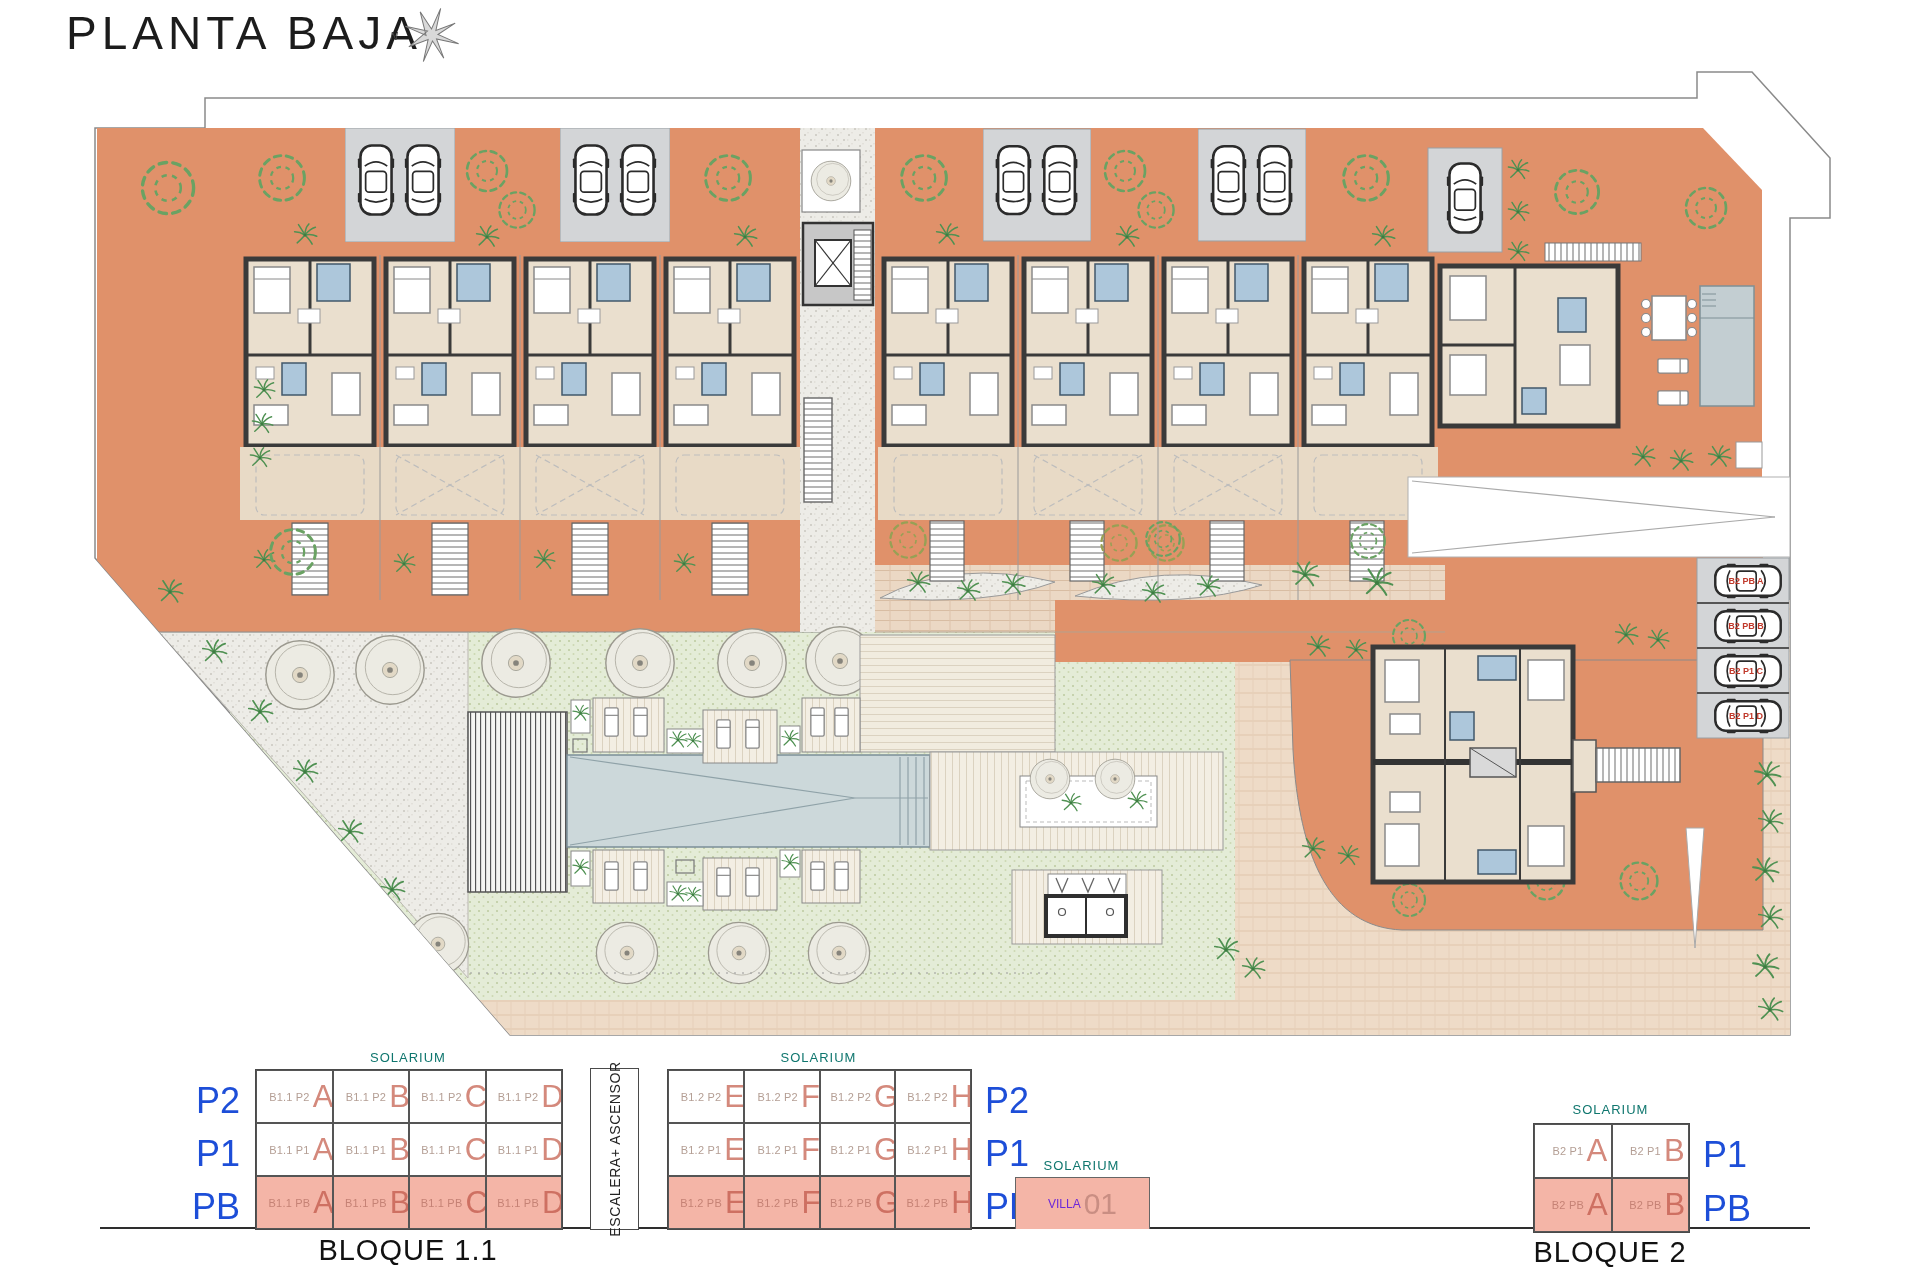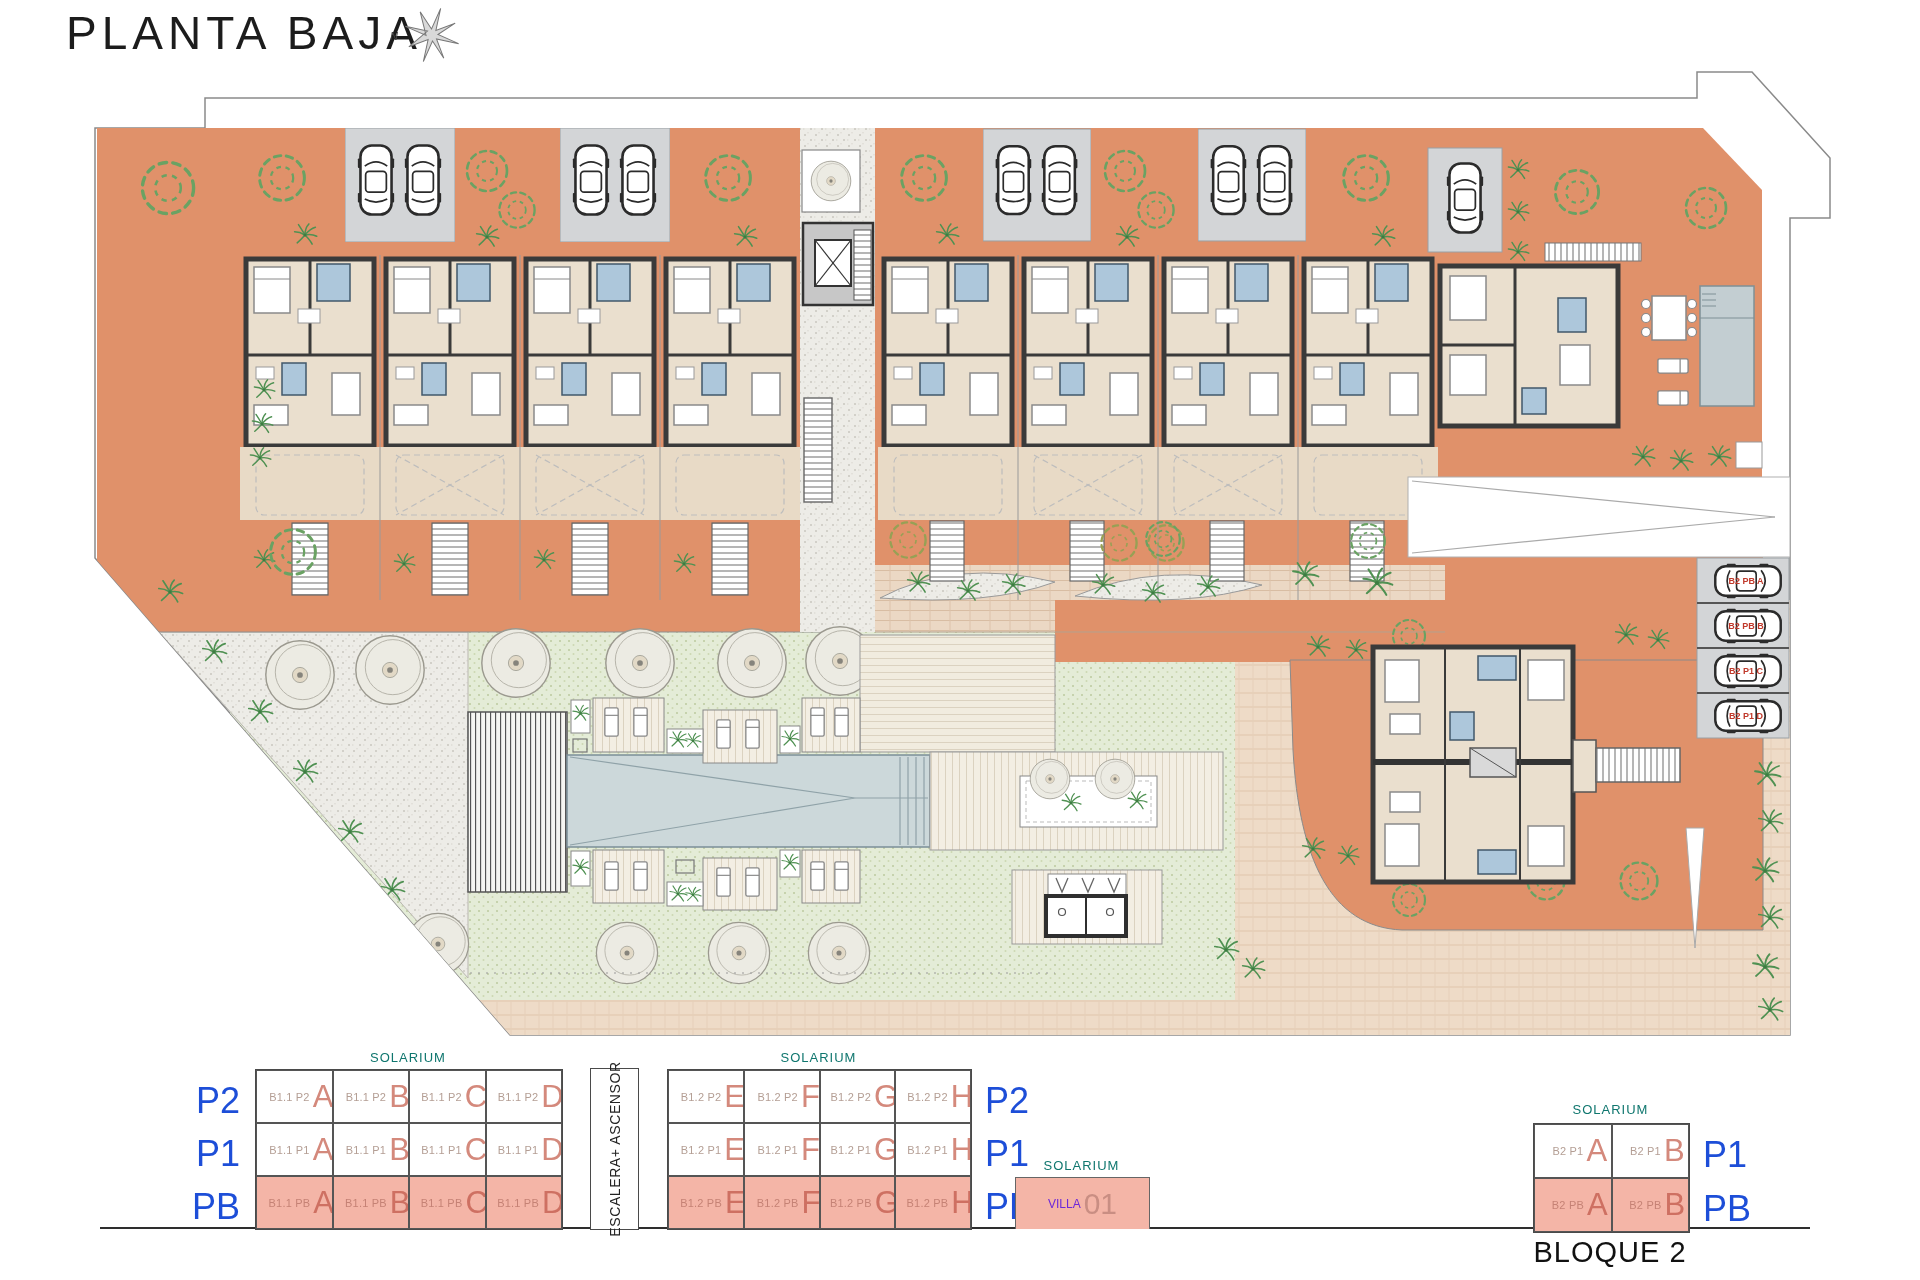--- a/index.html
+++ b/index.html
@@ -553,20 +553,21 @@
       <div class="cell">
           <span class="pfx">B1.1 PB</span>
           <span class="ltr">C</span>
         </div>
       <div class="cell">
           <span class="pfx">B1.1 PB</span>
           <span class="ltr">D</span>
         </div>
     </div>
   </div>
+  <div class="blk-name" style="left:255px;top:1234px;width:306px;">BLOQUE 1.1</div>
 
   <div class="stairbox">
     <span>ESCALERA+ ASCENSOR</span>
   </div>
 
   <div class="solarium" style="left:667px;top:1050px;width:303px;">SOLARIUM</div>
   <div class="rowlab" style="left:985px;top:1080px;width:60px;">P2</div>
   <div class="rowlab" style="left:985px;top:1133px;width:60px;">P1</div>
   <div class="rowlab" style="left:985px;top:1186px;width:60px;">PB</div>
   <div class="tbl" style="left:667px;top:1069px;width:303px;height:159px;">

